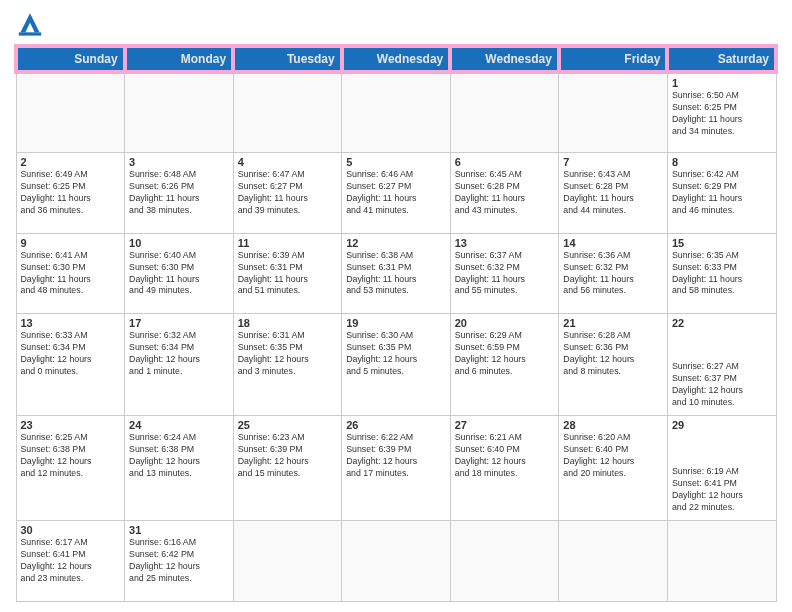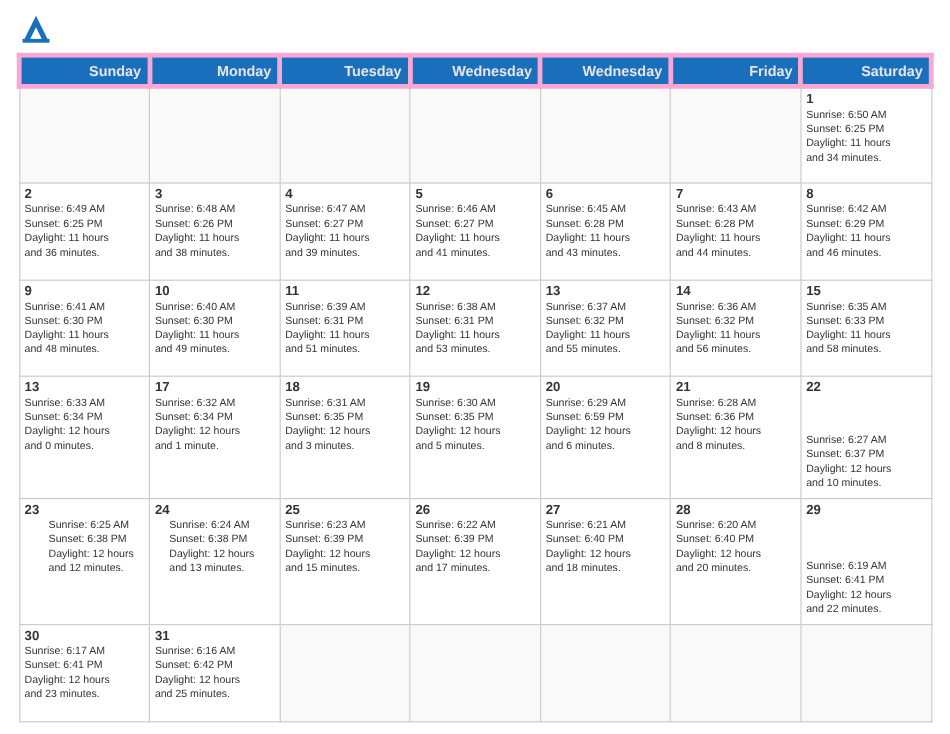--- a/index.html
+++ b/index.html
@@ -295,28 +295,28 @@
             <span class="day-num">22</span>
             <div class="day-info" style="white-space: pre-line; margin-top: 32px;">Sunrise: 6:27 AM
 Sunset: 6:37 PM
 Daylight: 12 hours
 and 10 minutes.</div>
           </td>
         </tr>
         <tr>
           <td>
             <span class="day-num">23</span>
-            <div class="day-info" style="white-space: pre-line; margin-left: 20px;">Sunrise: 6:25 AM
+            <div class="day-info" style="white-space: pre-line;">Sunrise: 6:25 AM
 Sunset: 6:38 PM
 Daylight: 12 hours
 and 12 minutes.</div>
           </td>
           <td>
             <span class="day-num">24</span>
-            <div class="day-info" style="white-space: pre-line; margin-left: 12px;">Sunrise: 6:24 AM
+            <div class="day-info" style="white-space: pre-line;">Sunrise: 6:24 AM
 Sunset: 6:38 PM
 Daylight: 12 hours
 and 13 minutes.</div>
           </td>
           <td>
             <span class="day-num">25</span>
             <div class="day-info" style="white-space: pre-line;">Sunrise: 6:23 AM
 Sunset: 6:39 PM
 Daylight: 12 hours
 and 15 minutes.</div>

